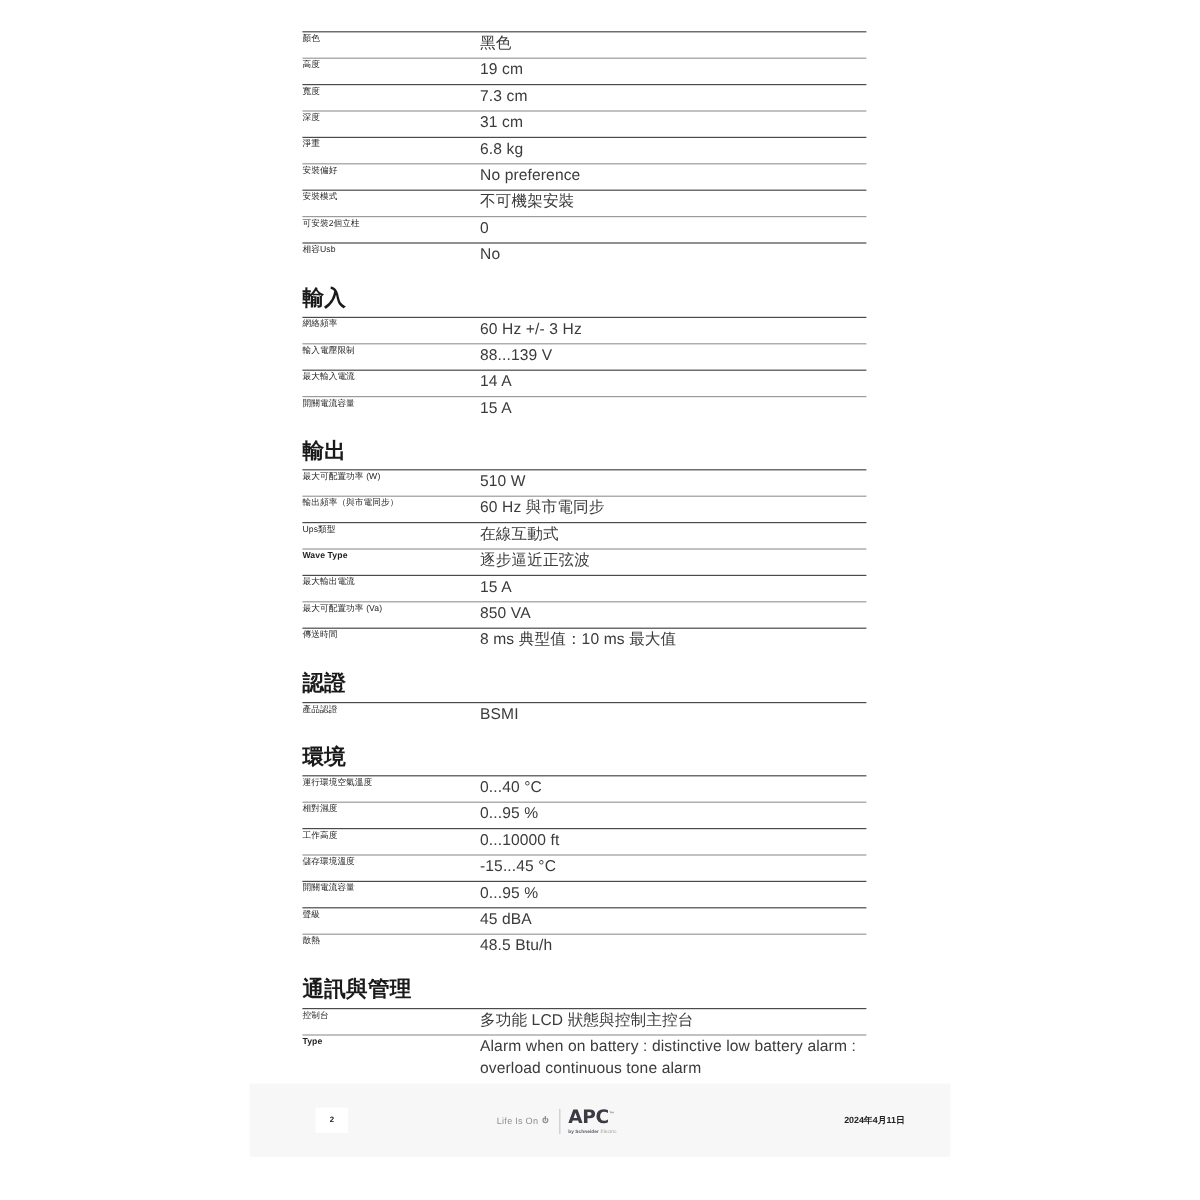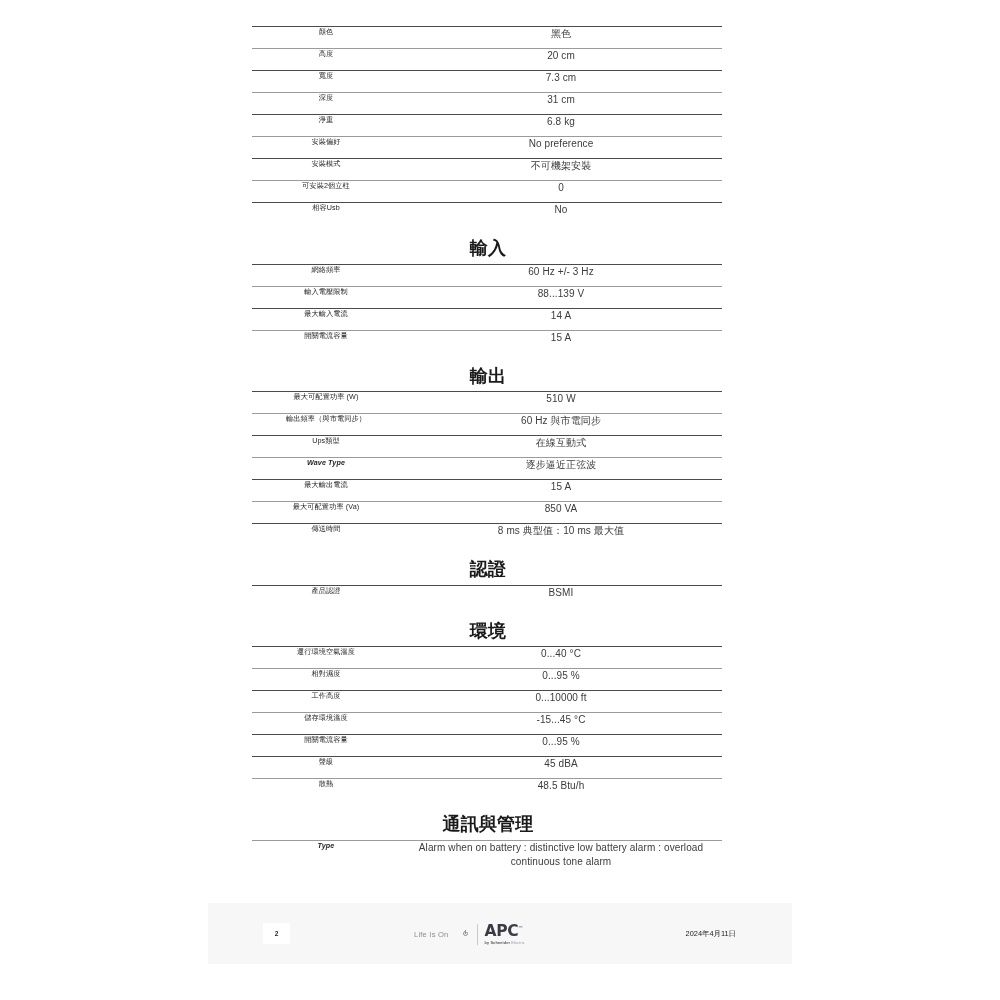--- a/index.html
+++ b/index.html
@@ -27,21 +27,20 @@
   
   #content {
     position: absolute;
     left: 252px;
     top: 26px;
     width: 472px;
   }
 
   .section {
     margin: 0;
-    text-align: center;
   }
 
   .section-title {
     font-size: 18px;
     font-weight: bold;
     color: #1a1a1a;
     letter-spacing: 0.2px;
     margin: 0;
     padding: 13px 0 4px 0;
     line-height: 1.25;
@@ -68,25 +67,25 @@
   }
 
   td.k {
     width: 148px;
     font-size: 7.2px;
     color: #1f1f1f;
     padding: 5px 6px 0 2px;
     line-height: 1.35;
     letter-spacing: 0.1px;
   }
-  td.k.bold { font-weight: bold; font-style: italic; }
+  td.k.bold { font-weight: bold; }
 
   td.v {
     width: 322px;
-    font-size: 10px;
+    font-size: 13px;
     color: #3b3b3b;
     padding: 5px 2px 0 0;
     line-height: 1.45;
     letter-spacing: 0.1px;
   }
 
   tr.tall td { height: 30px; }
 
   
   #footer {
@@ -121,21 +120,21 @@
     top: 19px;
     display: flex;
     align-items: center;
     gap: 7px;
     height: 24px;
   }
 
   #life-is-on {
     display: flex;
     align-items: center;
-    gap: 13px;
+    gap: 2px;
     font-size: 7.6px;
     color: #8e8e93;
     letter-spacing: 0.2px;
     white-space: nowrap;
   }
   #power-glyph {
     display: inline-block;
     width: 7px;
     height: 7px;
     position: relative;
@@ -192,44 +191,44 @@
     color: #5a5a63;
     letter-spacing: 0.1px;
     margin-top: 1.5px;
     white-space: nowrap;
   }
   #apc-sub b { font-weight: bold; }
   #apc-sub i { font-style: normal; color: #9a9aa2; }
 
   #footer-date {
     position: absolute;
-    right: 56px;
+    right: 38px;
     top: 26px;
     font-size: 7.4px;
-    font-weight: normal;
+    font-weight: bold;
     color: #222;
     white-space: nowrap;
   }
 </style>
 </head>
 <body>
 
 <div id="page">
 
   <div id="content">
       <div class="section first">
         <table class="spec">
           <tbody>
             <tr class="">
               <td class="k">顏色</td>
               <td class="v">黑色</td>
             </tr>
             <tr class="alt ">
               <td class="k">高度</td>
-              <td class="v">20 cm</td>
+              <td class="v">19 cm</td>
             </tr>
             <tr class="">
               <td class="k">寬度</td>
               <td class="v">7.3 cm</td>
             </tr>
             <tr class="alt ">
               <td class="k">深度</td>
               <td class="v">31 cm</td>
             </tr>
             <tr class="">
@@ -356,20 +355,24 @@
               <td class="k">散熱</td>
               <td class="v">48.5 Btu/h</td>
             </tr>
           </tbody>
         </table>
       </div>
       <div class="section">
         <div class="section-title">通訊與管理</div>
         <table class="spec">
           <tbody>
+            <tr class="">
+              <td class="k">控制台</td>
+              <td class="v">多功能 LCD 狀態與控制主控台</td>
+            </tr>
             <tr class="alt tall">
               <td class="k bold">Type</td>
               <td class="v">Alarm when on battery : distinctive low battery alarm : overload continuous tone alarm</td>
             </tr>
           </tbody>
         </table>
       </div>
     </div>
 
   <div id="footer">

